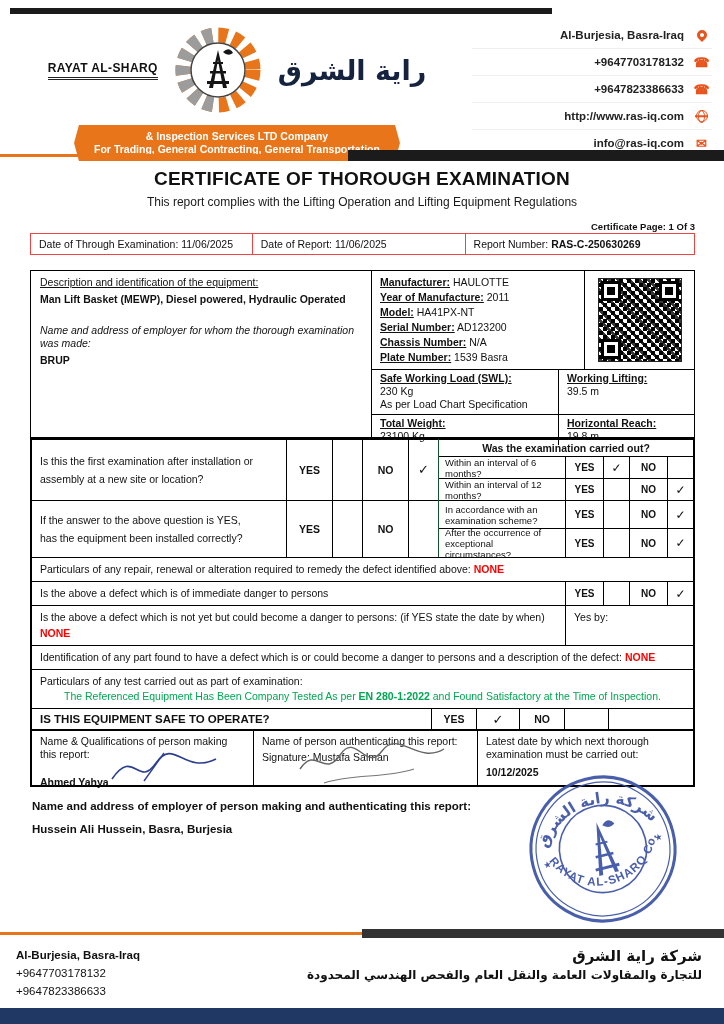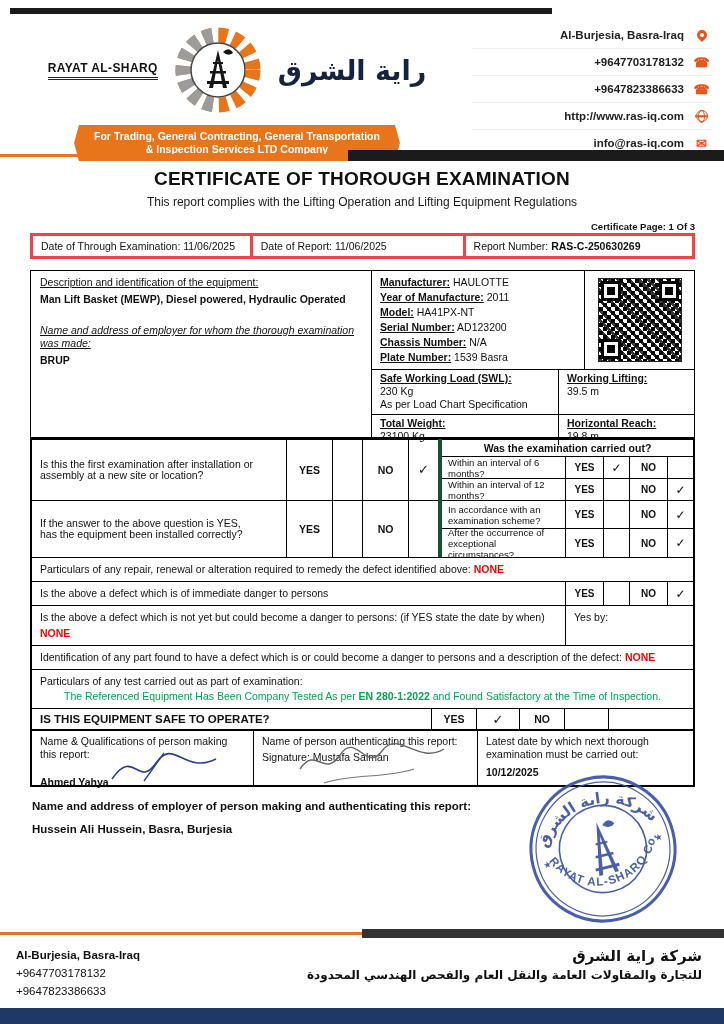--- a/index.html
+++ b/index.html
@@ -32,58 +32,58 @@
   .hd-black{flex:1;height:11px;background:#1b1b1b}
 
   
   .title{position:absolute;top:168px;left:0;right:0;text-align:center}
   .title h1{font-size:19px;font-weight:bold;letter-spacing:.2px}
   .title .sub{font-size:12px;margin-top:5px;color:#1a1a1a}
   .cert-page{position:absolute;top:221px;right:29px;font-size:9.5px;font-weight:bold}
 
   
   .info-row{position:absolute;top:233px;left:30px;right:29px;display:flex;font-size:10.5px}
-  .info-cell{border:3px solid #ef4444;padding:4px 8px;white-space:nowrap;overflow:hidden}
+  .info-cell{border:1px solid #ef4444;padding:4px 8px;white-space:nowrap;overflow:hidden}
   .info-c1{width:33.5%}.info-c2{width:32%;border-left:none}.info-c3{width:34.5%;border-left:none}
   .info-c3 .val{font-weight:bold}
 
   
   .eq{position:absolute;top:270px;left:30px;right:29px;height:170px;display:flex;border:1.5px solid #000;font-size:10.5px}
   .eq-left{width:340px;padding:5px 9px;line-height:13px}
   .eq-right{flex:1;border-left:1px solid #000;display:flex;flex-direction:column}
   .eq-top{display:flex;height:100px;border-bottom:1px solid #000}
   .eq-specs{flex:1;padding:4px 8px;line-height:15px}
   .eq-qr{width:110px;border-left:1px solid #000;display:flex;align-items:center;justify-content:center}
   .eq-bottom{flex:1;display:grid;grid-template-columns:1fr 136px;grid-template-rows:44px 1fr}
   .eqb{padding:2px 8px;line-height:13px}
   .eqb-c2{border-left:1px solid #000}
   .eqb-r2{border-top:1px solid #000}
   .ul{text-decoration:underline}
-  .uli{text-decoration:underline;font-style:italic}
+  .uli{font-style:italic}
   .bl{font-weight:bold}
   .lblb{font-weight:bold;text-decoration:underline}
   .mt18{margin-top:18px}.mt4{margin-top:4px}
   .qr{width:84px;height:84px;position:relative;border:1px solid #222;
       background:
         repeating-linear-gradient(45deg, rgba(0,0,0,.78) 0 3px, transparent 3px 7px),
         conic-gradient(#000 25%, #fff 0 50%, #000 0 75%, #fff 0) 0 0 / 8px 8px}
   .finder{position:absolute;width:20px;height:20px;border:3px solid #000;background:#fff}
   .finder::after{content:"";position:absolute;left:3px;top:3px;width:8px;height:8px;background:#000}
   .f-tl{left:2px;top:2px}.f-tr{right:2px;top:2px}.f-bl{left:2px;bottom:2px}
 
   
   .lower{position:absolute;top:437px;left:30px;right:29px}
   .exam{border:2px solid #000;font-size:10.5px}
   .ex-top{display:flex}
   .ex-left{width:406px;display:flex;flex-direction:column}
-  .ex-right{flex:1;border-left:4px solid #14532d;display:flex;flex-direction:column}
+  .ex-right{flex:1;border-left:1px solid #14532d;display:flex;flex-direction:column}
   .exl-row{display:flex;align-items:stretch}
   .exl-q1{height:61px}
   .exl-q2{height:57px;border-top:1px solid #000}
-  .exl-q{flex:1;display:flex;flex-direction:column;justify-content:center;padding:20px 8px;line-height:11px}
+  .exl-q{flex:1;display:flex;flex-direction:column;justify-content:center;padding:20px 8px;line-height:18px}
   .yn{width:46px;border-left:1px solid #000;display:flex;align-items:center;justify-content:center;font-weight:bold;font-size:10.5px}
   .chk{width:30px;border-left:1px solid #000;display:flex;align-items:center;justify-content:center;font-size:13px}
   .ex-hdr{height:17px;display:flex;align-items:center;justify-content:center;font-weight:bold;font-size:10.5px}
   .exr-row{display:flex;border-top:1px solid #000}
   .h22{height:22px}.h28{height:28px}.h29{height:29px}
   .exr-q{flex:1;padding:1px 6px;display:flex;align-items:center;font-size:9.5px;line-height:11px}
   .exr-row .yn{width:38px;font-size:10px}
   .exr-row .chk{width:26px;font-size:12px}
   .ex-full{border-top:1px solid #000;padding:5px 8px;line-height:13px}
   .ex-flex{border-top:1px solid #000;display:flex;align-items:stretch}
@@ -149,22 +149,22 @@
           <circle cx="46" cy="46" r="27" fill="#fff" stroke="#444" stroke-width="1.5"></circle>
           <path d="M46 26 L37 64 L41 64 L46 36 L51 64 L55 64 Z" fill="#151515"></path>
           <rect x="35" y="57" width="22" height="3" fill="#151515"></rect>
           <rect x="38" y="47" width="16" height="2.5" fill="#151515"></rect>
           <rect x="41" y="38" width="10" height="2" fill="#151515"></rect>
           <path d="M51 28 q6 -6 10 1 q-5 4 -10 -1" fill="#151515"></path>
         </svg>
         <span class="company-ar ar">راية الشرق</span>
       </div>
       <div class="ribbon">
+        <div>&amp; Inspection Services LTD Company</div>
         <div>For Trading, General Contracting, General Transportation</div>
-        <div>&amp; Inspection Services LTD Company</div>
       </div>
     </div>
 
     <div class="contacts">
       <div class="contact-row">
         <span>Al-Burjesia, Basra-Iraq</span>
         <span class="icon">
             <span class="pin"></span>
           </span>
       </div>

